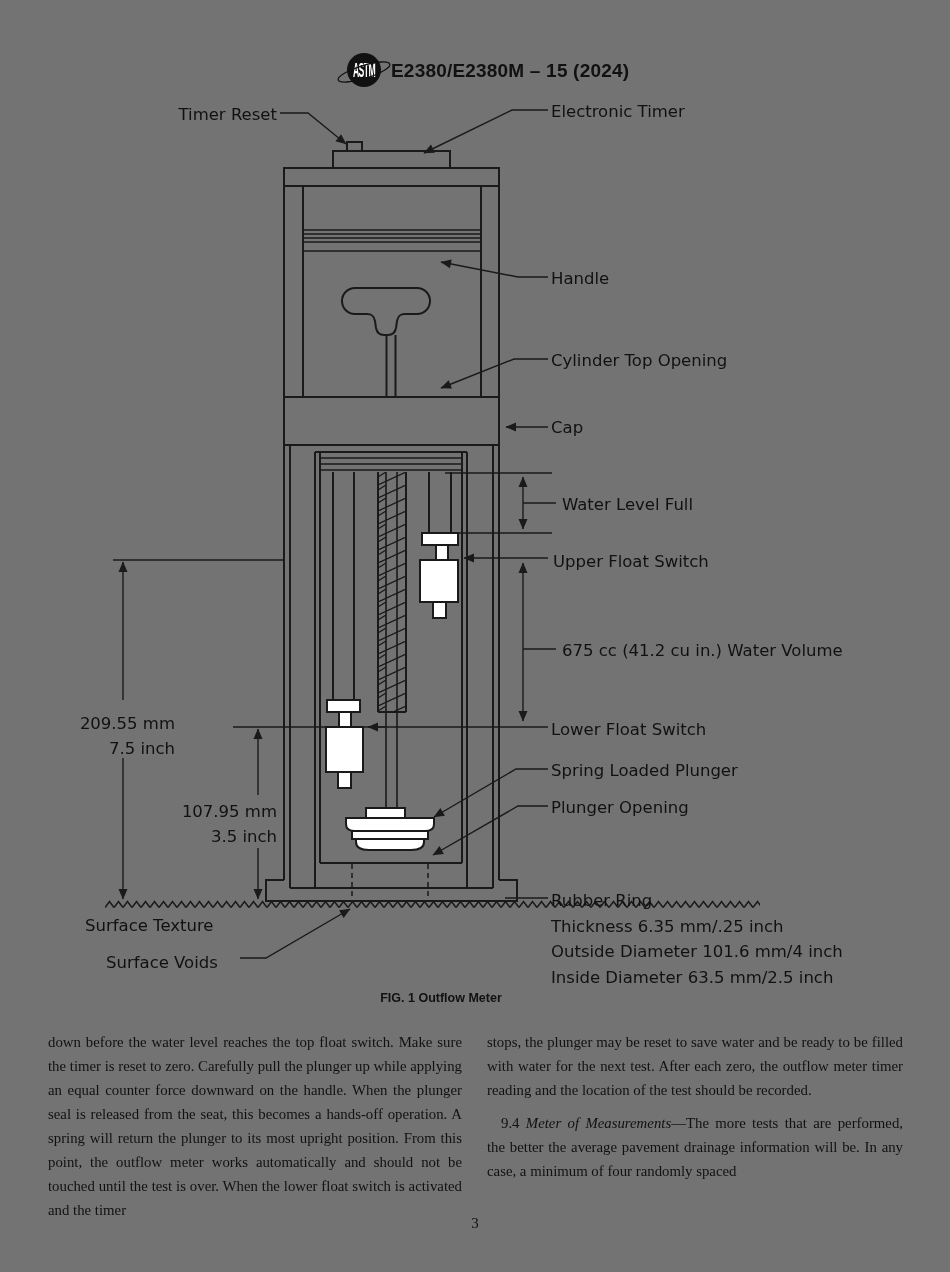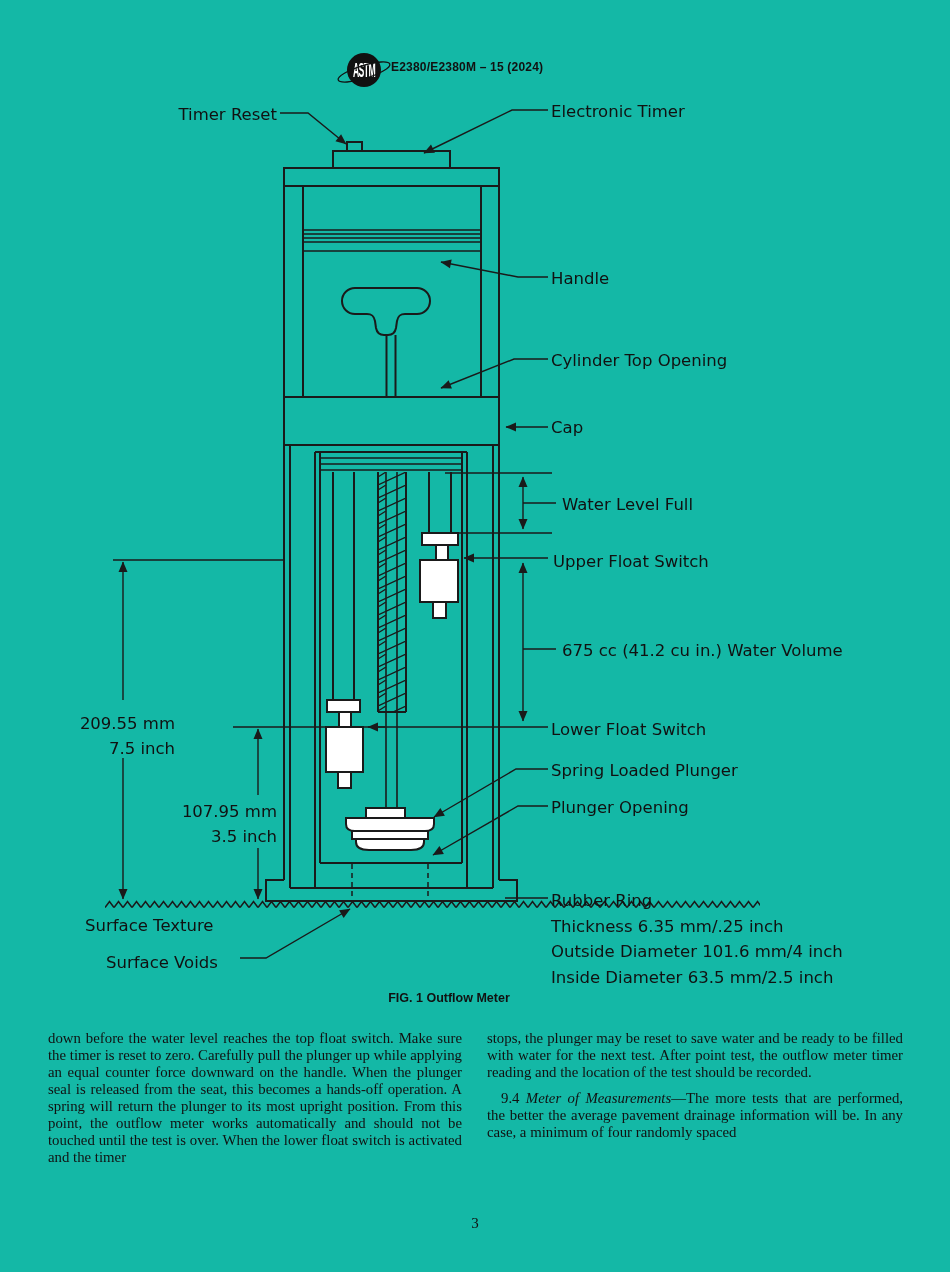--- a/index.html
+++ b/index.html
@@ -1,25 +1,25 @@
 <!DOCTYPE html>
 <html><head>
 <meta charset="utf-8">
 <style>
   html,body{margin:0;padding:0;background:#e8e8e8;}
-  #page{position:relative;width:950px;height:1272px;background:#14b8a6;margin:0 auto;overflow:hidden;
+  #page{position:relative;width:950px;height:1272px;background:#737373;margin:0 auto;overflow:hidden;
         font-family:"Liberation Serif",serif;color:#111;}
   .abs{position:absolute;}
   #doc-title{left:391px;top:60px;font-family:"Liberation Sans",sans-serif;font-weight:bold;
-             font-size:12px;letter-spacing:0.2px;}
+             font-size:19px;letter-spacing:0.2px;}
   #figure-svg{left:0;top:95px;}
   #figure-svg text{font-family:"DejaVu Sans",sans-serif;font-size:16.5px;fill:#111;}
-  #fig-caption{left:8px;top:991px;width:882px;text-align:center;
+  #fig-caption{left:0;top:991px;width:882px;text-align:center;
                font-family:"Liberation Sans",sans-serif;font-weight:bold;font-size:12.5px;}
-  .col{position:absolute;top:1030px;width:414px;font-size:14.8px;line-height:17px;
+  .col{position:absolute;top:1030px;width:414px;font-size:14.8px;line-height:24px;
        text-align:justify;}
   .col p{margin:0;}
   #col-left{left:48px;}
   #col-right{left:487px;width:416px;}
   #col-right p.sec{margin-top:9px;text-indent:14px;}
   .it{font-style:italic;}
   #page-number{left:0;top:1215px;width:950px;text-align:center;font-size:15px;}
 </style>
 </head>
 <body>
@@ -167,19 +167,19 @@
     <text x="277" y="817" text-anchor="end">107.95 mm</text>
     <text x="277" y="842" text-anchor="end">3.5 inch</text>
   </svg>
 
   <div class="abs" id="fig-caption">FIG. 1 Outflow Meter</div>
 
   <div class="col" id="col-left">
     <p>down before the water level reaches the top float switch. Make sure the timer is reset to zero. Carefully pull the plunger up while applying an equal counter force downward on the handle. When the plunger seal is released from the seat, this becomes a hands-off operation. A spring will return the plunger to its most upright position. From this point, the outflow meter works automatically and should not be touched until the test is over. When the lower float switch is activated and the timer</p>
   </div>
   <div class="col" id="col-right">
-    <p>stops, the plunger may be reset to save water and be ready to be filled with water for the next test. After point test, the outflow meter timer reading and the location of the test should be recorded.</p>
+    <p>stops, the plunger may be reset to save water and be ready to be filled with water for the next test. After each zero, the outflow meter timer reading and the location of the test should be recorded.</p>
     <p class="sec"><span>9.4 </span><span class="it">Meter of Measurements</span><span>—The more tests that are performed, the better the average pavement drainage information will be. In any case, a minimum of four randomly spaced</span></p>
   </div>
 
   <div class="abs" id="page-number">3</div>
 
 </div>
 
 </body></html>

